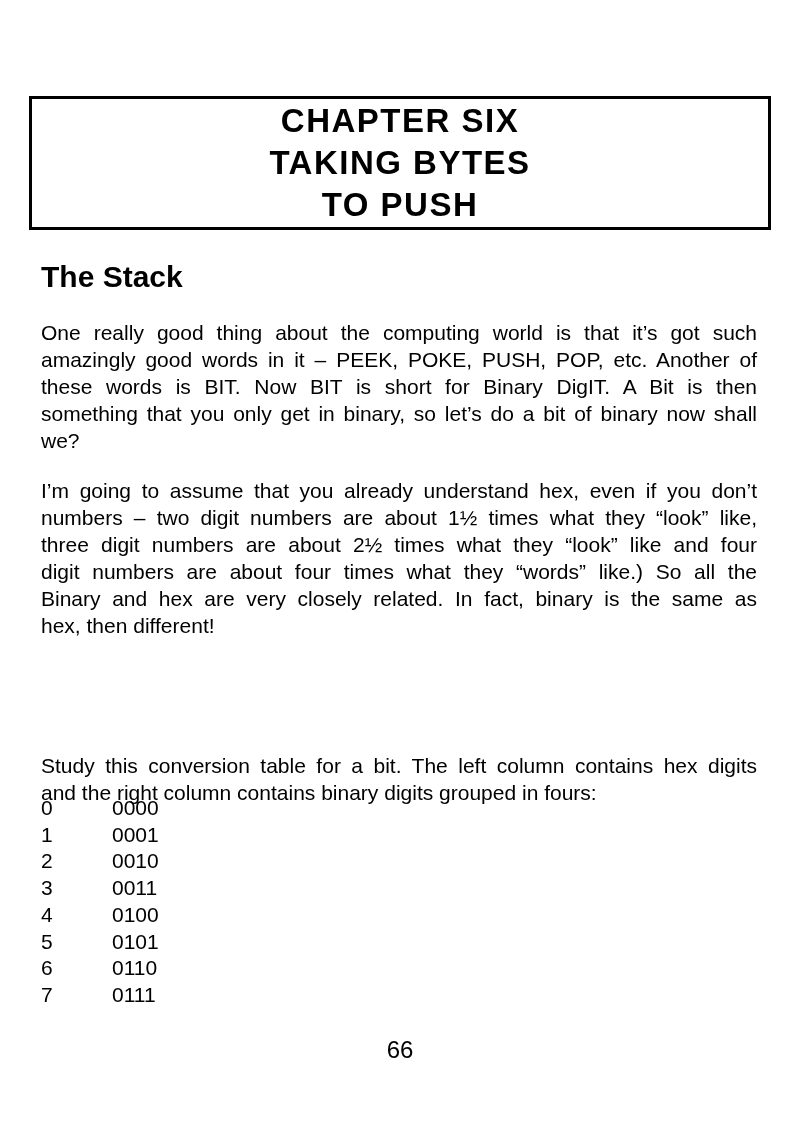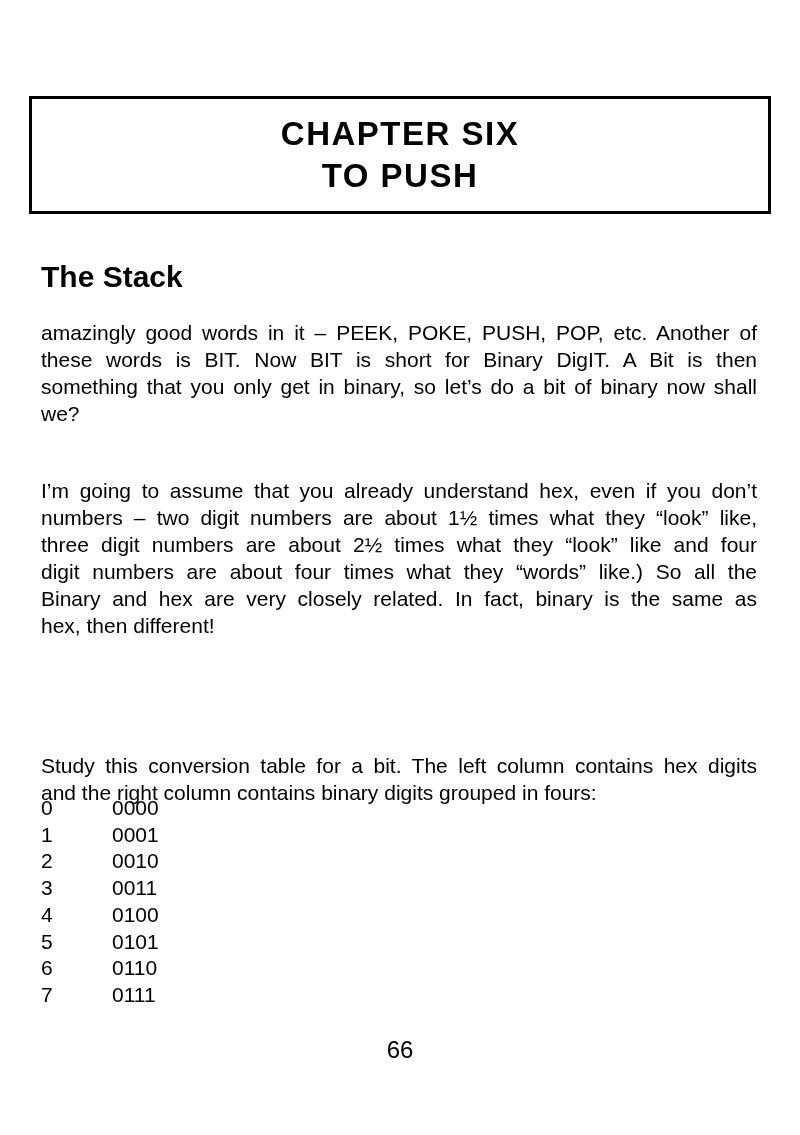--- a/index.html
+++ b/index.html
@@ -14,21 +14,21 @@
     background: #ffffff;
     color: #000000;
     font-family: "Liberation Sans", sans-serif;
     overflow: hidden;
   }
   .chapter-box {
     position: absolute;
     left: 29px;
     top: 96px;
     width: 742px;
-    height: 118px;
+    height: 134px;
     box-sizing: border-box;
     border: 3px solid #000000;
     display: flex;
     flex-direction: column;
     align-items: center;
     justify-content: center;
   }
   .chapter-line {
     font-size: 33px;
     font-weight: bold;
@@ -84,26 +84,28 @@
     line-height: 22px;
   }
 </style>
 </head>
 <body>
 
 <div class="page">
 
   <div class="chapter-box">
     <div class="chapter-line">CHAPTER SIX</div>
+    <div class="chapter-line">TAKING BYTES</div>
     <div class="chapter-line">TO PUSH</div>
   </div>
 
   <h1 class="section-heading">The Stack</h1>
 
   <div class="para para-1">
+      <div class="tline">One really good thing about the computing world is that it’s got such</div>
       <div class="tline">amazingly good words in it – PEEK, POKE, PUSH, POP, etc. Another of</div>
       <div class="tline">these words is BIT. Now BIT is short for Binary DigIT. A Bit is then</div>
       <div class="tline">something that you only get in binary, so let’s do a bit of binary now shall</div>
       <div class="tline last">we?</div>
     </div>
 
   <div class="para para-2">
       <div class="tline">I’m going to assume that you already understand hex, even if you don’t</div>
       <div class="tline">numbers – two digit numbers are about 1½ times what they “look” like,</div>
       <div class="tline">three digit numbers are about 2½ times what they “look” like and four</div>

